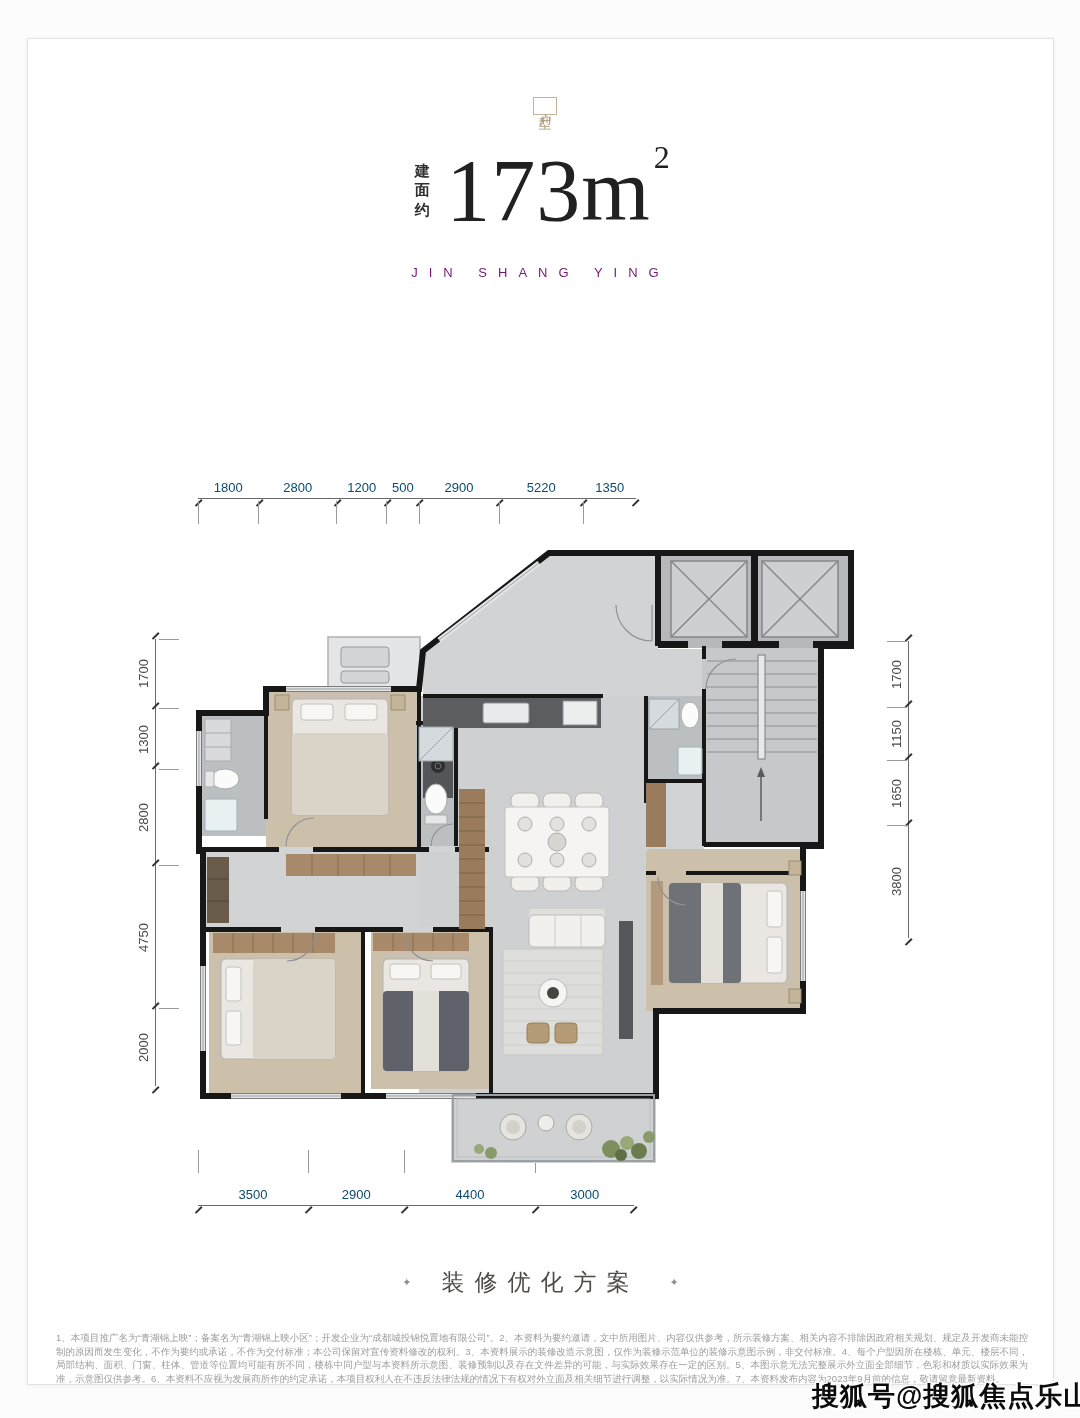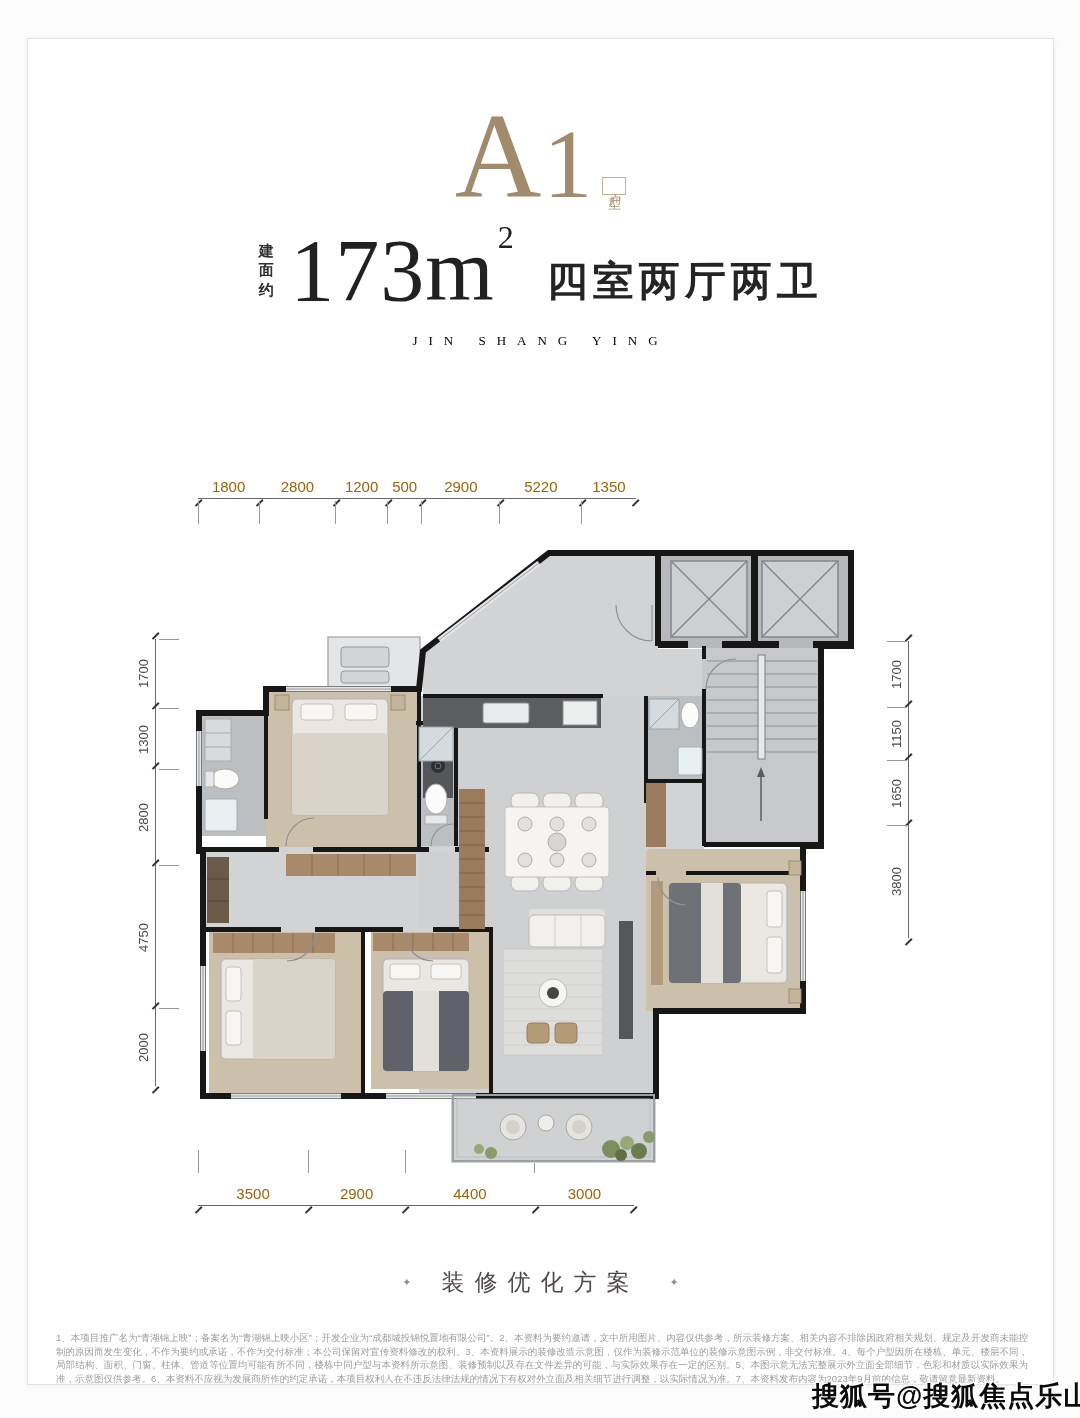--- a/index.html
+++ b/index.html
@@ -21,36 +21,36 @@
                color:#8f8c86; letter-spacing:10px; margin:0 0 6px 42px; font-weight:500; }
   .area-row { display:flex; align-items:center; justify-content:center; margin-top:10px; }
   .area-prefix { font-family:"Liberation Serif", serif; font-size:15px; font-weight:bold;
                  color:#2f2f2f; width:16px; line-height:1.3; margin-right:16px; text-align:center; }
   .area-value { font-family:"Liberation Serif", serif; font-size:88px; line-height:1;
                 color:#212121; letter-spacing:1px; }
   .area-sup { font-family:"Liberation Serif", serif; font-size:32px; color:#212121;
               position:relative; top:-34px; left:3px; }
   .rooms { font-family:"Liberation Serif", serif; font-size:41px; font-weight:bold;
            color:#242424; letter-spacing:5px; margin-left:36px; position:relative; top:10px; }
-  .subtitle { margin-top:18px; font-size:13px; letter-spacing:11px; color:#000000;font-family:Liberation Serif, serif; }
+  .subtitle { margin-top:30px; font-size:13px; letter-spacing:11px; color:#701a75; }
 
   
   .plan { position:absolute; left:120px; top:425px; width:790px; height:770px; }
   .planmap { position:absolute; left:43px; top:77px; }
 
   .dim-h { position:absolute; display:flex; border-bottom:1px solid #6a6a6a; }
   .dim-h .seg { position:relative; display:flex; justify-content:center; align-items:flex-end; }
   .dim-h .seg::before { content:""; position:absolute; left:-4px; bottom:-5px; width:9px;
                         height:1.5px; background:#333; transform:rotate(-45deg); }
   .dim-h .seg::after { content:""; position:absolute; left:-0.5px; bottom:-26px; width:1px;
                        height:23px; background:#9a9a9a; }
   .dim-h.bottom .seg::after { bottom:auto; top:-26px; }
   .dim-h::after { content:""; position:absolute; right:-4px; bottom:-5px; width:9px;
                   height:1.5px; background:#333; transform:rotate(-45deg); }
-  .dim-h .seg span { font-size:15px; color:#a16207; margin-bottom:3px; }
+  .dim-h .seg span { font-size:13px; color:#0c4a6e; margin-bottom:3px; }
   .dim-h.top { left:50px; top:5px; width:438px; height:30px; }
   .dim-h.bottom { left:50px; top:712px; width:436px; height:30px; }
 
   .dim-v { position:absolute; display:flex; flex-direction:column; border-right:1px solid #6a6a6a; }
   .dim-v .seg { position:relative; display:flex; align-items:center; justify-content:flex-end; }
   .dim-v .seg::before { content:""; position:absolute; top:-4px; right:-5px; width:9px;
                         height:1.5px; background:#333; transform:rotate(-45deg); }
   .dim-v.left .seg::after { content:""; position:absolute; top:-0.5px; right:-24px;
                             width:20px; height:1px; background:#9a9a9a; }
   .dim-v.right .seg::after { content:""; position:absolute; top:-0.5px; right:1px;
@@ -75,28 +75,26 @@
                text-shadow:-1.5px -1.5px 0 #fff, 1.5px -1.5px 0 #fff,
                            -1.5px 1.5px 0 #fff, 1.5px 1.5px 0 #fff, 0 0 4px #fff; }
 </style>
 </head>
 <body>
 
 <div class="page">
 
   <div class="header">
     <div class="title-row">
-      <div class="type-code"><span>A</span><span class="one">1</span></div>
       <div class="type-box">户型</div>
     </div>
     <div class="area-row">
       <div class="area-prefix">建面约</div>
       <div class="area-value">173m</div>
       <div class="area-sup">2</div>
-      <div class="rooms">四室两厅两卫</div>
     </div>
     <div class="subtitle">JIN SHANG YING</div>
   </div>
 
   <div class="plan">
 
     <div class="dim-h top">
       <div class="seg" style="flex-grow:1800">
           <span>1800</span>
         </div>

